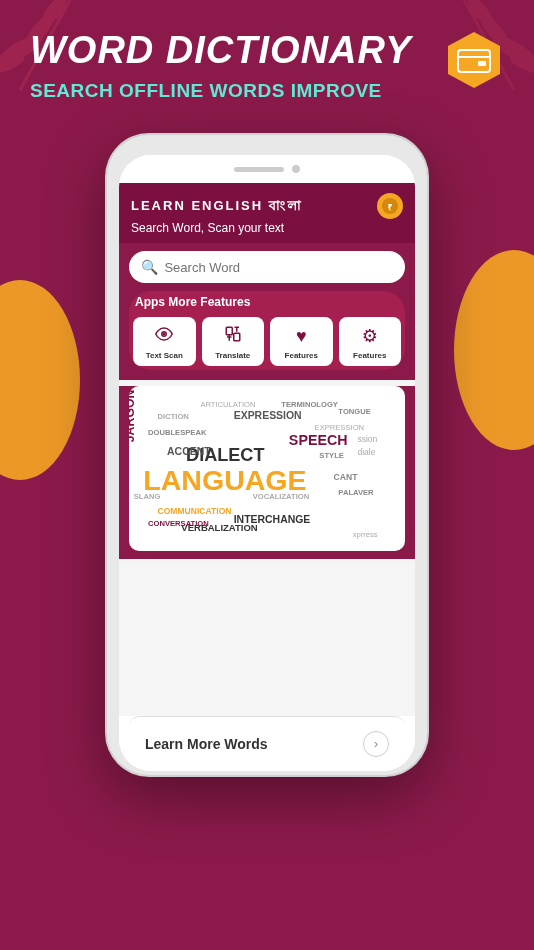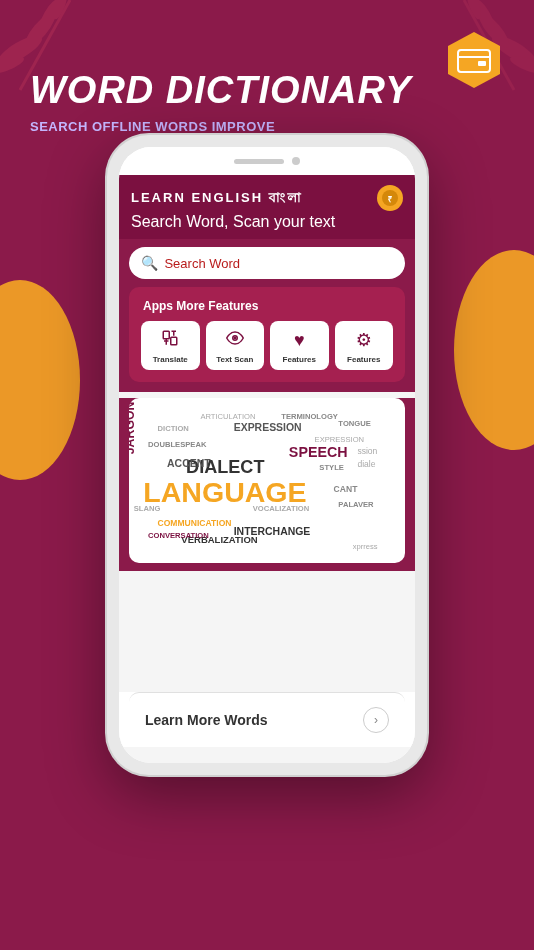--- a/index.html
+++ b/index.html
@@ -66,37 +66,36 @@
       opacity: 0.9;
     }
 
     
     .header {
       position: absolute;
       top: 0;
       left: 0;
       width: 520px;
       padding: 30px 30px 15px 30px;
-      margin-top: 40px;
     }
 
     .header-title {
       font-size: 38px;
       font-weight: 900;
       color: #FFFFFF;
       text-transform: uppercase;
       letter-spacing: 1px;
       line-height: 1.1;
       font-style: italic;
     }
 
     .header-subtitle {
-      font-size: 13px;
+      font-size: 19px;
       font-weight: 600;
-      color: #c4b5fd;
+      color: #5eead4;
       text-transform: uppercase;
       margin-top: 6px;
       letter-spacing: 0.5px;
       line-height: 1.4;
     }
 
     
     .hex-icon {
       position: absolute;
       top: 30px;
@@ -130,20 +129,21 @@
       position: relative;
     }
 
     .phone-screen-border {
       width: 100%;
       height: 100%;
       background: #FFFFFF;
       border-radius: 32px;
       overflow: hidden;
       position: relative;
+      margin-top: 8px;
     }
 
     
     .phone-topbar {
       position: absolute;
       top: 0;
       left: 0;
       right: 0;
       height: 28px;
       background: #FFFFFF;
@@ -216,21 +216,21 @@
       border-radius: 50%;
       display: flex;
       align-items: center;
       justify-content: center;
       font-size: 8px;
       color: #FFF;
       font-weight: bold;
     }
 
     .app-subtitle {
-      font-size: 16px;
+      font-size: 12px;
       color: #FFFFFF;
       margin-top: 2px;
     }
 
     
     .search-container {
       background: #8B1A4A;
       padding: 8px 10px;
     }
 
@@ -243,33 +243,33 @@
     }
 
     .search-icon-wrap {
       margin-right: 6px;
       color: #9B9B9B;
       font-size: 14px;
     }
 
     .search-input-text {
       font-size: 13px;
-      color: #b91c1c;
+      color: #737373;
     }
 
     
     .features-section {
       background: #8B1A4A;
       padding: 0 10px 10px 10px;
     }
 
     .features-card {
       background: #A52050;
-      border-radius: 10px;
-      padding: 12px;
+      border-radius: 22px;
+      padding: 4px;
     }
 
     .features-title {
       font-size: 12px;
       font-weight: 700;
       color: #FFFFFF;
       margin-bottom: 8px;
       padding: 0 2px;
     }
 
@@ -324,21 +324,21 @@
 
     .wordcloud-inner {
       position: relative;
       width: 100%;
       height: 100%;
     }
 
     
     .learn-section {
       position: absolute;
-      bottom: 16px;
+      bottom: 0;
       left: 0;
       right: 0;
       background: #FFFFFF;
     }
 
     .learn-card {
       background: #FFFFFF;
       margin: 0 10px;
       border-radius: 10px 10px 0 0;
       padding: 14px 16px;
@@ -438,43 +438,43 @@
             <div class="search-bar">
               <span class="search-icon-wrap">🔍</span>
               <span class="search-input-text">Search Word</span>
             </div>
           </div>
 
           <div class="features-section">
             <div class="features-card">
               <div class="features-title">Apps More Features</div>
               <div class="features-grid">
+
+                <div class="feature-item">
+                  <span class="feature-icon">
+                    <svg width="18" height="18" viewBox="0 0 24 24" fill="none" stroke="#7B1040" stroke-width="2">
+                      <circle cx="12" cy="12" r="3"></circle>
+                      <path d="M1 12s4-8 11-8 11 8 11 8-4 8-11 8-11-8-11-8z"></path>
+                      <circle cx="12" cy="12" r="1" fill="#7B1040"></circle>
+                    </svg>
+                  </span>
+                  <span class="feature-label">Text Scan</span>
+                </div>
 
                 <div class="feature-item">
                   <span class="feature-icon">
                     <svg width="18" height="18" viewBox="0 0 24 24" fill="none" stroke="#7B1040" stroke-width="2">
                       <rect x="3" y="3" width="8" height="10" rx="1"></rect>
                       <rect x="13" y="11" width="8" height="10" rx="1"></rect>
                       <line x1="7" y1="13" x2="7" y2="21"></line>
                       <line x1="4" y1="16" x2="10" y2="16"></line>
                       <path d="M14 3 L20 3 M17 3 L17 9"></path>
                     </svg>
                   </span>
                   <span class="feature-label">Translate</span>
-                </div>
-
-                <div class="feature-item">
-                  <span class="feature-icon">
-                    <svg width="18" height="18" viewBox="0 0 24 24" fill="none" stroke="#7B1040" stroke-width="2">
-                      <circle cx="12" cy="12" r="3"></circle>
-                      <path d="M1 12s4-8 11-8 11 8 11 8-4 8-11 8-11-8-11-8z"></path>
-                      <circle cx="12" cy="12" r="1" fill="#7B1040"></circle>
-                    </svg>
-                  </span>
-                  <span class="feature-label">Text Scan</span>
                 </div>
 
                 <div class="feature-item">
                   <span class="feature-icon" style="color:#7B1040;font-size:18px;">♥</span>
                   <span class="feature-label">Features</span>
                 </div>
 
                 <div class="feature-item">
                   <span class="feature-icon" style="color:#7B1040;font-size:18px;">⚙</span>
                   <span class="feature-label">Features</span>

